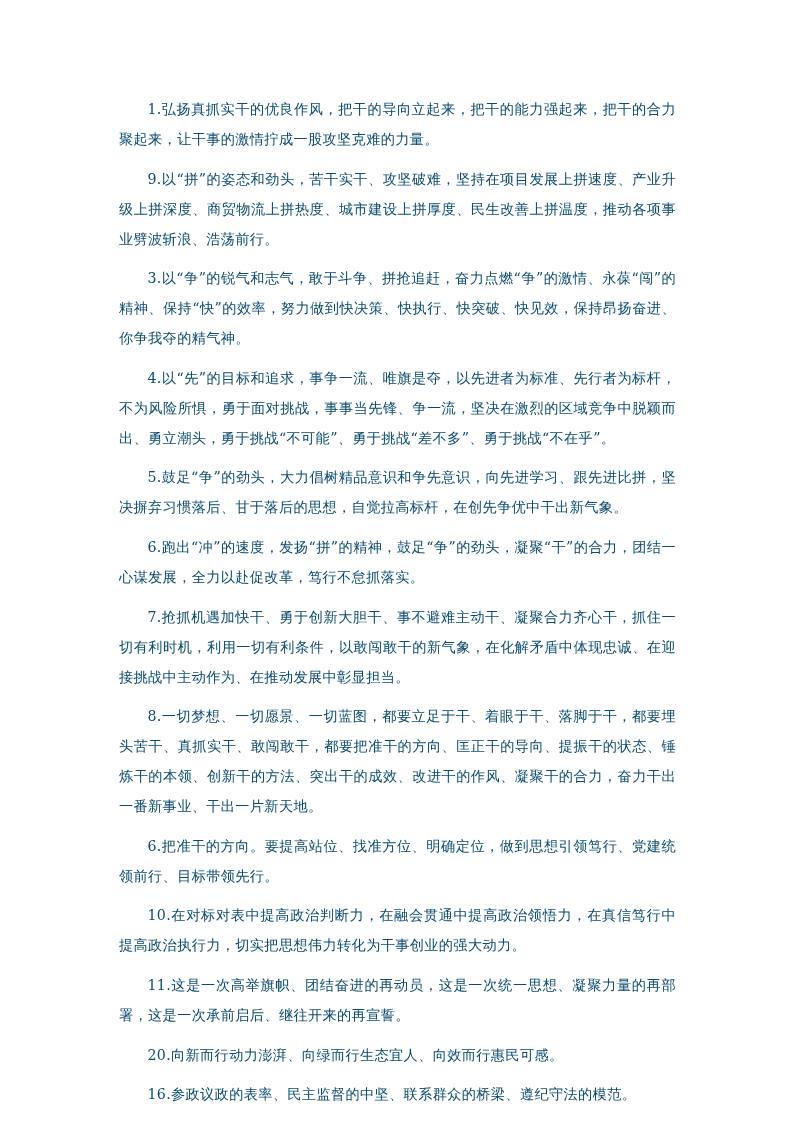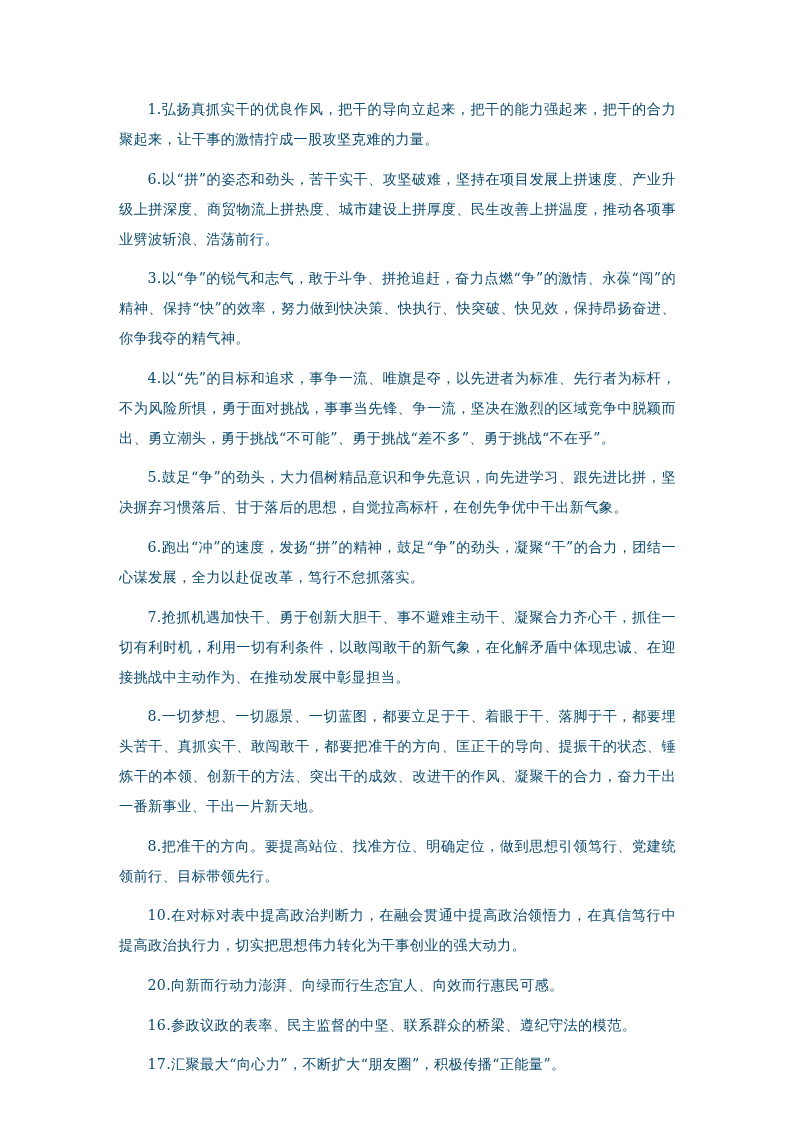--- a/index.html
+++ b/index.html
@@ -28,25 +28,26 @@
     .para {
       margin: 0 0 9.6px 0;
       text-indent: 2em;
     }
   </style>
 </head>
 <body>
 
 <div class="page">
   <p class="para">1.弘扬真抓实干的优良作风，把干的导向立起来，把干的能力强起来，把干的合力聚起来，让干事的激情拧成一股攻坚克难的力量。</p>
-  <p class="para">6.以“拼”的姿态和劲头，苦干实干、攻坚破难，坚持在项目发展上拼速度、产业升级上拼深度、商贸物流上拼热度、城市建设上拼厚度、民生改善上拼温度，推动各项事业劈波斩浪、浩荡前行。</p>
+  <p class="para">9.以“拼”的姿态和劲头，苦干实干、攻坚破难，坚持在项目发展上拼速度、产业升级上拼深度、商贸物流上拼热度、城市建设上拼厚度、民生改善上拼温度，推动各项事业劈波斩浪、浩荡前行。</p>
   <p class="para">3.以“争”的锐气和志气，敢于斗争、拼抢追赶，奋力点燃“争”的激情、永葆“闯”的精神、保持“快”的效率，努力做到快决策、快执行、快突破、快见效，保持昂扬奋进、你争我夺的精气神。</p>
   <p class="para">4.以“先”的目标和追求，事争一流、唯旗是夺，以先进者为标准、先行者为标杆，不为风险所惧，勇于面对挑战，事事当先锋、争一流，坚决在激烈的区域竞争中脱颖而出、勇立潮头，勇于挑战“不可能”、勇于挑战“差不多”、勇于挑战“不在乎”。</p>
   <p class="para">5.鼓足“争”的劲头，大力倡树精品意识和争先意识，向先进学习、跟先进比拼，坚决摒弃习惯落后、甘于落后的思想，自觉拉高标杆，在创先争优中干出新气象。</p>
   <p class="para">6.跑出“冲”的速度，发扬“拼”的精神，鼓足“争”的劲头，凝聚“干”的合力，团结一心谋发展，全力以赴促改革，笃行不怠抓落实。</p>
   <p class="para">7.抢抓机遇加快干、勇于创新大胆干、事不避难主动干、凝聚合力齐心干，抓住一切有利时机，利用一切有利条件，以敢闯敢干的新气象，在化解矛盾中体现忠诚、在迎接挑战中主动作为、在推动发展中彰显担当。</p>
   <p class="para">8.一切梦想、一切愿景、一切蓝图，都要立足于干、着眼于干、落脚于干，都要埋头苦干、真抓实干、敢闯敢干，都要把准干的方向、匡正干的导向、提振干的状态、锤炼干的本领、创新干的方法、突出干的成效、改进干的作风、凝聚干的合力，奋力干出一番新事业、干出一片新天地。</p>
-  <p class="para">8.把准干的方向。要提高站位、找准方位、明确定位，做到思想引领笃行、党建统领前行、目标带领先行。</p>
+  <p class="para">6.把准干的方向。要提高站位、找准方位、明确定位，做到思想引领笃行、党建统领前行、目标带领先行。</p>
   <p class="para">10.在对标对表中提高政治判断力，在融会贯通中提高政治领悟力，在真信笃行中提高政治执行力，切实把思想伟力转化为干事创业的强大动力。</p>
+  <p class="para">11.这是一次高举旗帜、团结奋进的再动员，这是一次统一思想、凝聚力量的再部署，这是一次承前启后、继往开来的再宣誓。</p>
   <p class="para">20.向新而行动力澎湃、向绿而行生态宜人、向效而行惠民可感。</p>
   <p class="para">16.参政议政的表率、民主监督的中坚、联系群众的桥梁、遵纪守法的模范。</p>
   <p class="para">17.汇聚最大“向心力”，不断扩大“朋友圈”，积极传播“正能量”。</p>
 </div>
 
 </body></html>

